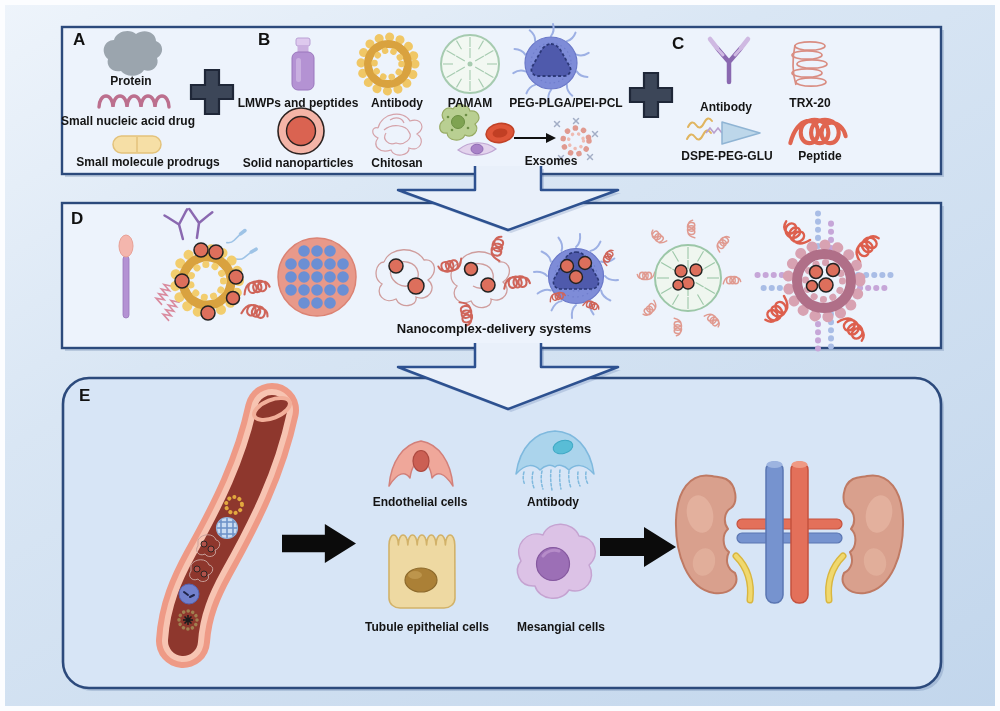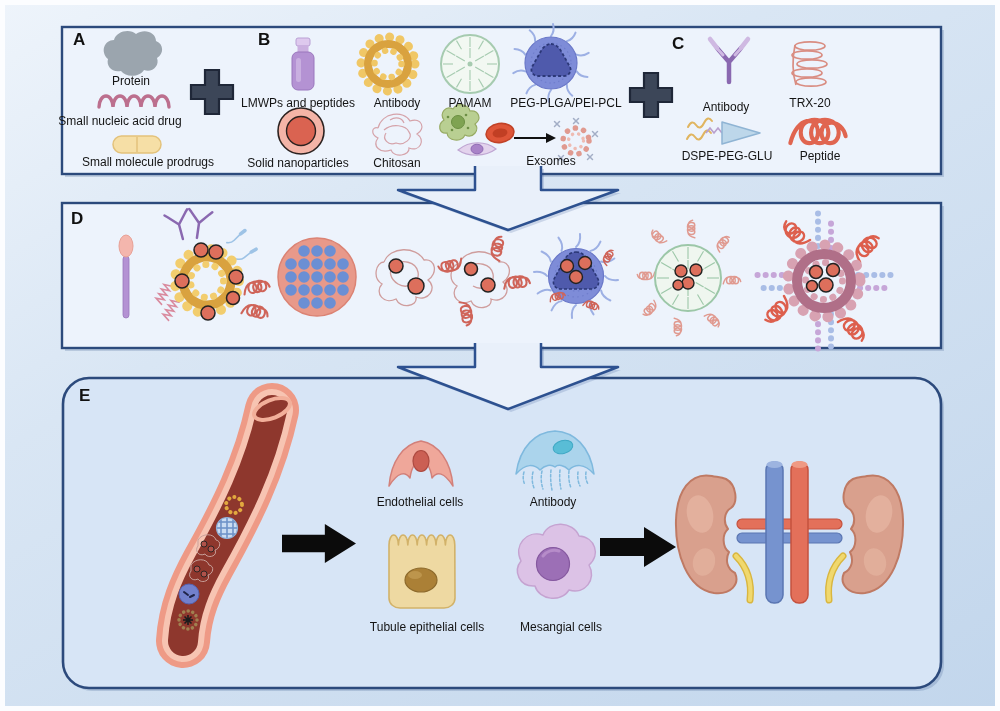--- a/index.html
+++ b/index.html
@@ -2,21 +2,21 @@
 <html><head>
 <meta charset="utf-8">
 <style>
   html,body{margin:0;padding:0;background:#ffffff;}
   #fig{position:relative;width:1000px;height:711px;overflow:hidden;
        background:linear-gradient(150deg,#eef4fb 0%,#d9e6f4 35%,#c2d6ec 100%);
        box-shadow:inset 0 0 0 5px #fcfdff;
        font-family:"Liberation Sans",sans-serif;}
   #canvas{position:absolute;left:0;top:0;z-index:1;}
   .lbl{position:absolute;z-index:5;transform:translateX(-50%);
-       font-weight:normal;font-size:12px;color:#141414;white-space:nowrap;text-align:center;}
+       font-weight:bold;font-size:12px;color:#141414;white-space:nowrap;text-align:center;}
   .plbl{position:absolute;z-index:5;font-weight:bold;font-size:17px;color:#111;}
   .cap{font-size:13px;}
 </style>
 </head>
 <body>
 
 <div id="fig">
 
 <svg id="canvas" width="1000" height="711" viewBox="0 0 1000 711">
 <defs>
@@ -461,35 +461,36 @@
 </g>
 </svg>
 
 <div class="plbl" style="left:73px;top:30px">A</div>
 <div class="plbl" style="left:258px;top:30px">B</div>
 <div class="plbl" style="left:672px;top:34px">C</div>
 <div class="plbl" style="left:71px;top:209px">D</div>
 <div class="plbl" style="left:79px;top:386px">E</div>
 
 <div class="lbl" style="left:131px;top:74px">Protein</div>
-<div class="lbl" style="left:120px;top:114px">Small nucleic acid drug</div>
+<div class="lbl" style="left:128px;top:114px">Small nucleic acid drug</div>
 <div class="lbl" style="left:148px;top:155px">Small molecule prodrugs</div>
 
 <div class="lbl" style="left:298px;top:96px">LMWPs and peptides</div>
 <div class="lbl" style="left:397px;top:96px">Antibody</div>
 <div class="lbl" style="left:470px;top:96px">PAMAM</div>
 <div class="lbl" style="left:566px;top:96px">PEG-PLGA/PEI-PCL</div>
 <div class="lbl" style="left:298px;top:156px">Solid nanoparticles</div>
 <div class="lbl" style="left:397px;top:156px">Chitosan</div>
 <div class="lbl" style="left:551px;top:154px">Exsomes</div>
 
 <div class="lbl" style="left:726px;top:100px">Antibody</div>
 <div class="lbl" style="left:810px;top:96px">TRX-20</div>
 <div class="lbl" style="left:727px;top:149px">DSPE-PEG-GLU</div>
 <div class="lbl" style="left:820px;top:149px">Peptide</div>
 
+<div class="lbl cap" style="left:494px;top:321px">Nanocomplex-delivery systems</div>
 
 <div class="lbl" style="left:420px;top:495px">Endothelial cells</div>
 <div class="lbl" style="left:553px;top:495px">Antibody</div>
 <div class="lbl" style="left:427px;top:620px">Tubule epithelial cells</div>
 <div class="lbl" style="left:561px;top:620px">Mesangial cells</div>
 
 </div>
 
 </body></html>

